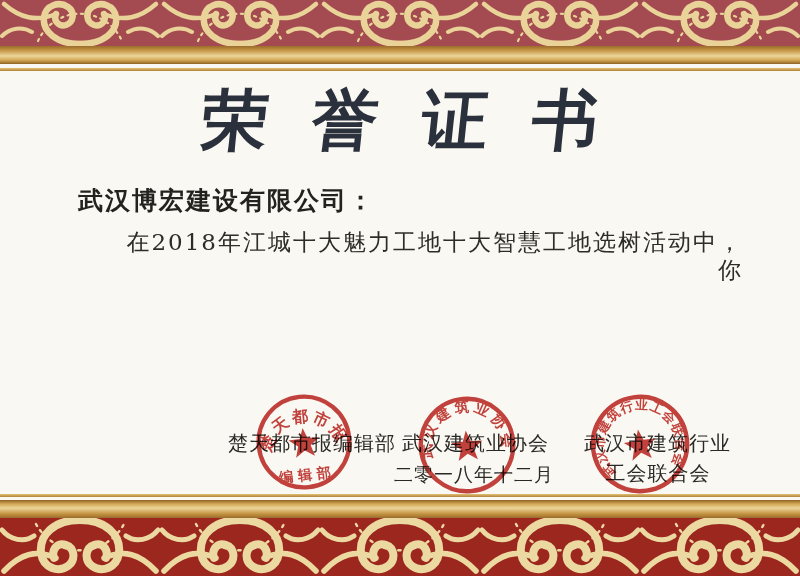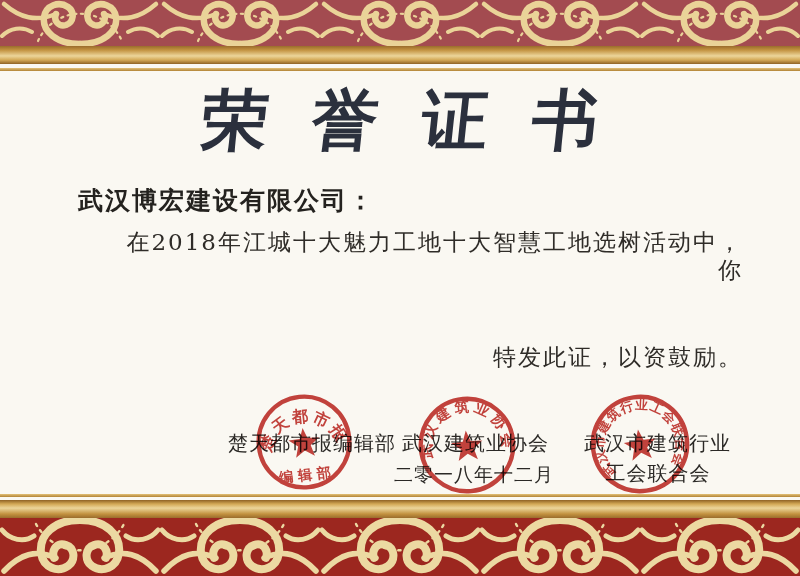--- a/index.html
+++ b/index.html
@@ -76,21 +76,20 @@
     <rect width="800" height="46" fill="url(#swt)"></rect>
   </svg>
   <div class="gold-band gold-band-top"></div>
   <div class="gold-rule gold-rule-top"></div>
 
   <h1 class="title">荣誉证书</h1>
 
   <p class="addressee">武汉博宏建设有限公司：</p>
 
   <p class="bodyline l1">在2018年江城十大魅力工地十大智慧工地选树活动中，你</p>
-  <p class="bodyline l4">特发此证，以资鼓励。</p>
 
   <div class="sig sig1">楚天都市报编辑部</div>
   <div class="sig sig2-name">武汉建筑业协会</div>
   <div class="sig sig-date">二零一八年十二月</div>
   <div class="sig sig3-line1">武汉市建筑行业</div>
   <div class="sig sig3-line2">工会联合会</div>
 
   <svg class="seal seal1" width="104" height="104" viewBox="0 0 110 110" aria-hidden="true">
     <defs>
         <path id="arc1" d="M 19 62 A 37 37 0 0 1 91 62" fill="none"></path>

